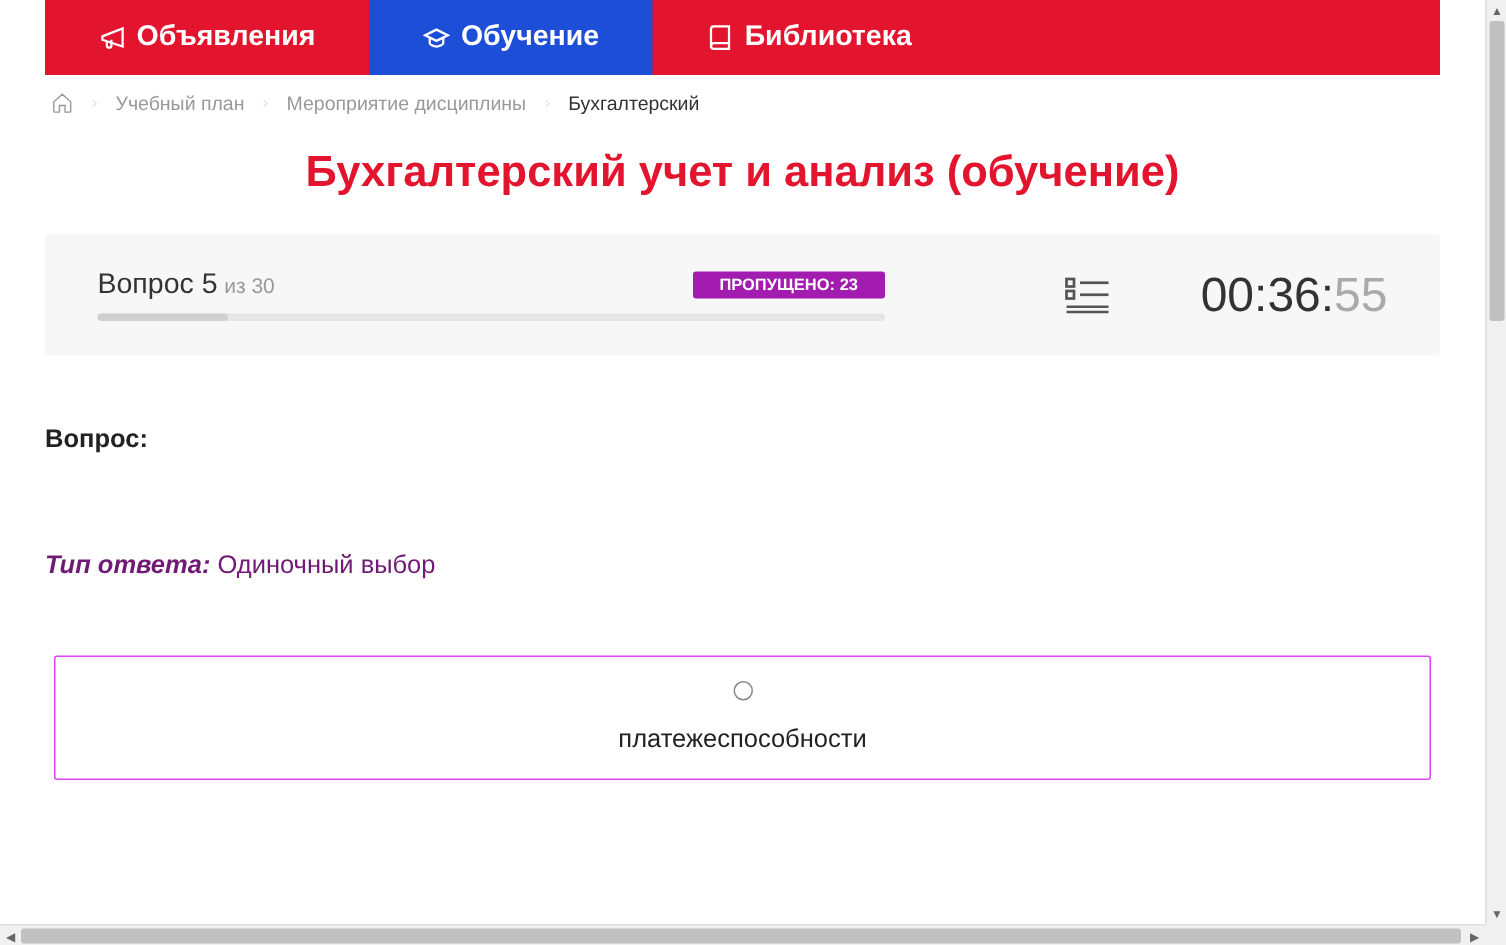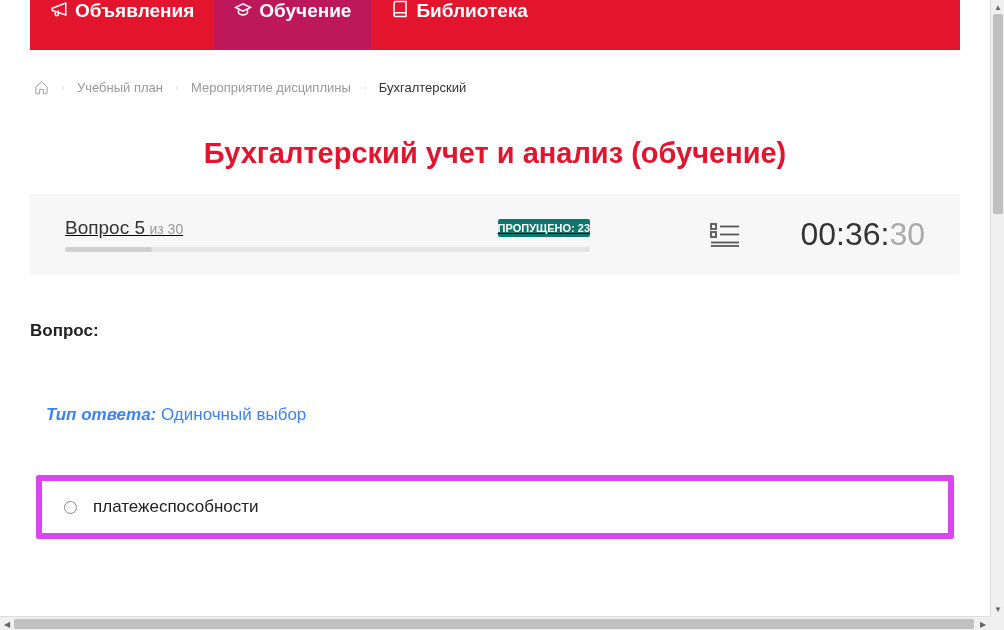--- a/index.html
+++ b/index.html
@@ -115,41 +115,41 @@
     }
     .navbar {
       display: flex;
       background: #e3142d;
       height: 50px;
       margin: 0 30px;
       align-items: stretch;
     }
     .nav-item {
       display: flex;
-      align-items: flex-start;
-      padding: 0 20px;
+      align-items: center;
+      padding: 0 36px;
       color: #fff;
       font-size: 19px;
       font-weight: 600;
       cursor: pointer;
       gap: 7px;
       white-space: nowrap;
     }
     .nav-item.active {
-      background: #be185d;
+      background: #1d4ed8;
     }
     .nav-icon {
       display: inline-flex;
       width: 18px;
       height: 18px;
     }
     .breadcrumb {
       display: flex;
       align-items: center;
-      padding: 30px 34px;
+      padding: 11px 34px;
       gap: 10px;
       font-size: 13px;
       color: #999;
     }
     .breadcrumb-item {
       color: #999;
       cursor: pointer;
     }
     .breadcrumb-item.current {
       color: #333;
@@ -183,37 +183,36 @@
       display: flex;
       flex-direction: column;
       flex: 1;
       max-width: 525px;
     }
     .status-left-top {
       display: flex;
       align-items: center;
       justify-content: space-between;
       margin-bottom: 8px;
-      text-decoration: underline;
     }
     .question-num {
       font-size: 19px;
       color: #333;
       font-weight: 400;
     }
     .question-total {
       font-size: 14px;
       color: #999;
     }
     .skipped-badge {
-      background: #0f766e;
+      background: #a21caf;
       color: #fff;
       font-size: 11px;
       font-weight: 700;
-      padding: 3px 0;
+      padding: 3px 18px;
       border-radius: 2px;
     }
     .progress-bar {
       height: 5px;
       background: #e5e5e5;
       border-radius: 3px;
       position: relative;
     }
     .progress-fill {
       position: absolute;
@@ -248,40 +247,41 @@
       font-size: 17px;
       color: #222;
       margin-bottom: 6px;
     }
     .question-text {
       font-size: 17px;
       color: #222;
       line-height: 1.55;
     }
     .answer-type-row {
-      padding: 0 46px;
+      padding: 0 30px;
       margin-top: 38px;
       font-size: 17px;
-      color: #3b82f6;
+      color: #701a75;
     }
     .answer-type-label {
       font-weight: 700;
       font-style: italic;
     }
     .answers {
       padding: 50px 36px 0;
     }
     .answer-option {
-      border: 6px solid #d946ef;
+      border: 1px solid #d946ef;
       padding: 16px 22px;
       display: flex;
       align-items: center;
       gap: 16px;
       cursor: pointer;
       border-radius: 2px;
+      flex-direction: column;
     }
     .radio {
       width: 13px;
       height: 13px;
       border: 1px solid #888;
       border-radius: 50%;
       flex-shrink: 0;
     }
     .answer-text {
       font-size: 17px;
@@ -368,21 +368,21 @@
       <svg viewBox="0 0 30 26" fill="none" stroke="#555" stroke-width="1.8">
         <rect x="1" y="2" width="5" height="5"></rect>
           <line x1="10" y1="4.5" x2="29" y2="4.5"></line>
         <rect x="1" y="10" width="5" height="5"></rect>
           <line x1="10" y1="12.5" x2="29" y2="12.5"></line>
         <line x1="1" y1="20.5" x2="29" y2="20.5"></line>
         <line x1="1" y1="24" x2="29" y2="24"></line>
       </svg>
     </span>
     <div class="timer">
-      <span>00:36:</span><span class="timer-ms">30</span>
+      <span>00:36:</span><span class="timer-ms">55</span>
     </div>
   </div>
 
   <div class="question-section">
     <div class="question-label">Вопрос:</div>
   </div>
 
   <div class="answer-type-row">
     <span class="answer-type-label">Тип ответа:</span>
     <span>Одиночный выбор</span>

